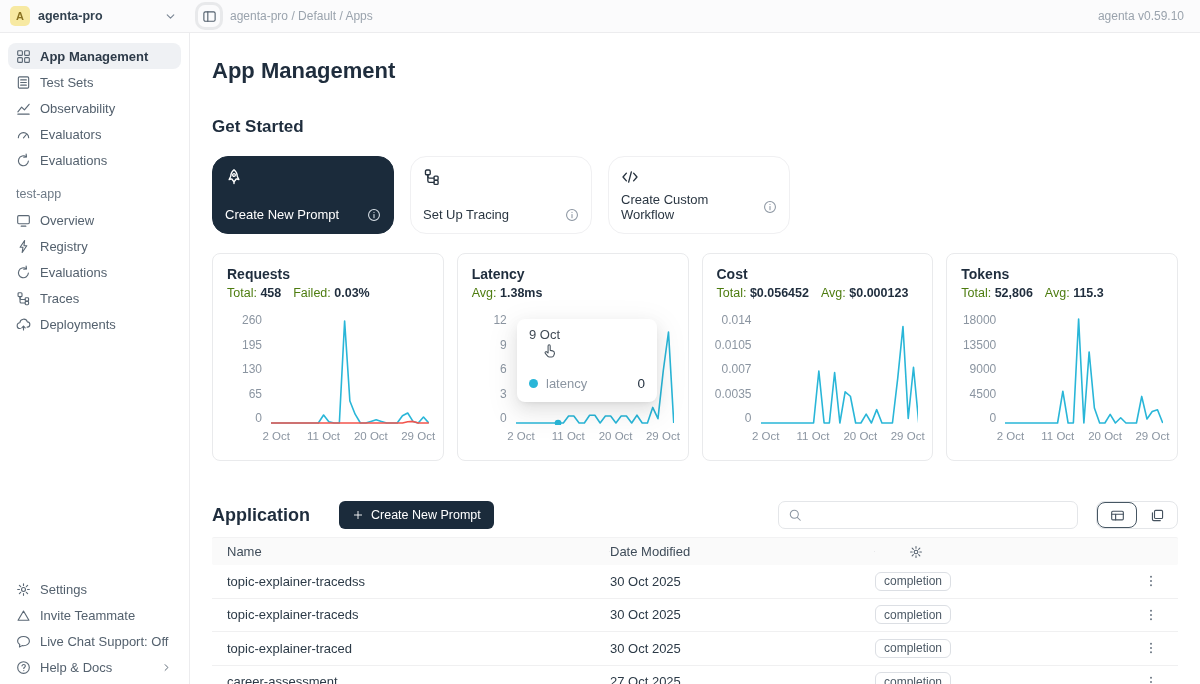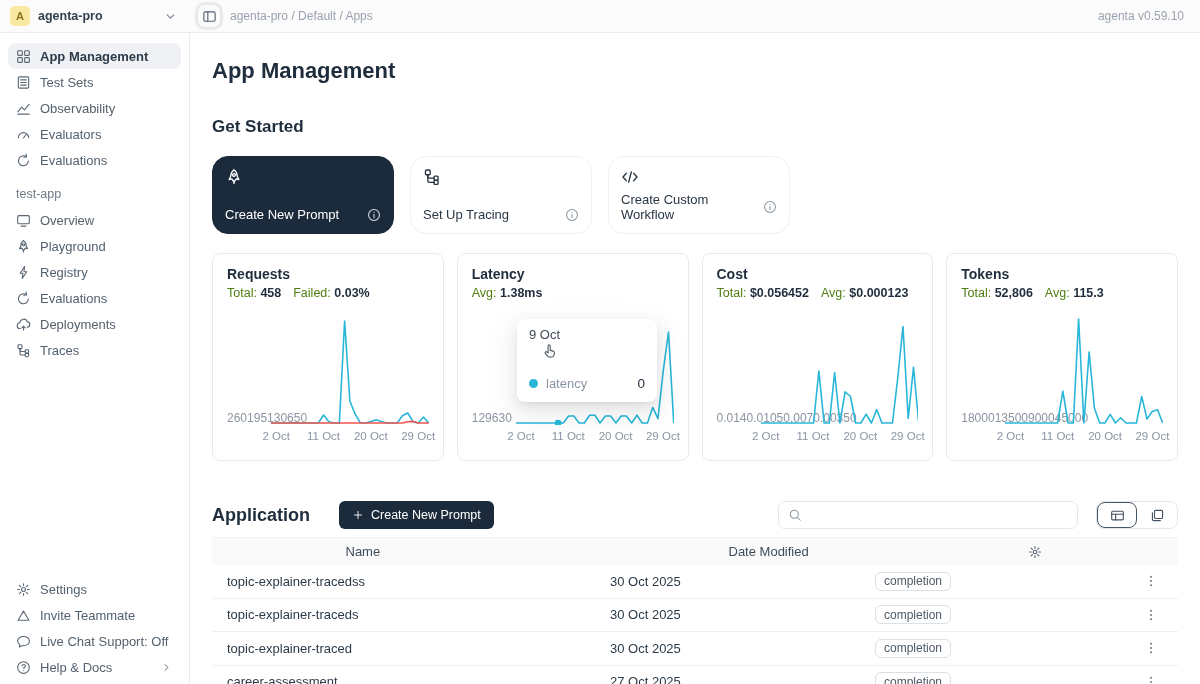--- a/index.html
+++ b/index.html
@@ -45,21 +45,21 @@
   .gs-info { color:#8b95a1; display:flex; cursor:pointer; }
   .gs-card.dark .gs-info { color:#dbe2e8; }
 
   .charts-row { display:flex; gap:13px; margin-top:19px; position:relative; }
   .chart-card { flex:1; height:208px; border:1px solid #e9eaec; border-radius:8px; padding:12px 14px; background:#fff; }
   .chart-title { font-size:14px; font-weight:600; color:#1f2d3d; }
   .chart-stats { margin-top:4px; font-size:12.5px; display:flex; gap:12px; }
   .stat-label { color:#4d7c0f; }
   .stat-value { color:#1f2d3d; font-weight:600; }
   .chart-body { display:flex; margin-top:13px; height:112px; }
-  .y-axis { width:44px; display:flex; flex-direction:row; justify-content:space-between; align-items:flex-end; padding-right:9px; font-size:12px; color:#8b95a1; }
+  .y-axis { width:44px; display:flex; flex-direction:column; justify-content:space-between; align-items:flex-end; padding-right:9px; font-size:12px; color:#8b95a1; }
   .plot-wrap { flex:1; position:relative; }
   svg.plot { width:100%; height:112px; display:block; }
   .x-axis { position:relative; height:16px; margin-left:44px; margin-top:5px; }
   .x-axis span { position:absolute; transform:translateX(-50%); font-size:11.5px; color:#8b95a1; white-space:nowrap; }
 
   .tooltip { position:absolute; left:305px; top:66px; width:140px; background:#fff; border-radius:8px; padding:8px 12px 11px; z-index:5;
     box-shadow:0 3px 6px -4px rgba(0,0,0,.12), 0 6px 16px rgba(0,0,0,.08), 0 9px 28px 8px rgba(0,0,0,.05); }
   .tt-date { font-size:13px; font-weight:500; color:#404a55; }
   .tt-cursor { margin:1px 0 0 12px; }
   .tt-row { display:flex; align-items:center; gap:8px; margin-top:12px; font-size:13px; }
@@ -73,21 +73,21 @@
   .app-header-right { margin-left:auto; display:flex; align-items:center; gap:18px; }
   .search-box { width:300px; height:28px; border:1px solid #e4e6e9; border-radius:7px; display:flex; align-items:center; background:#fff; padding:0 9px; }
   .search-box input { flex:1; border:none; outline:none; font-size:12.5px; color:#3c4a57; font-family:inherit; background:transparent; }
   .search-box input::placeholder { color:#c4cad1; }
   .search-icon { color:#8b95a1; display:flex; cursor:pointer; }
   .view-toggle { display:flex; border:1px solid #e4e6e9; border-radius:8px; height:28px; background:#fff; }
   .vt-btn { width:40px; display:flex; align-items:center; justify-content:center; background:transparent; border:none; color:#45525f; cursor:pointer; border-radius:8px; padding:0; }
   .vt-btn.selected { outline:1.6px solid #46566380; outline:1.6px solid #465663; outline-offset:-1px; }
 
   .table { margin-top:8px; font-size:13px; }
-  .t-head { display:flex; align-items:center; height:28px; background:#fafafa; color:#3f4c59; font-weight:500; border-top:1px solid #f2f2f3; border-radius:2px;justify-content:center; }
+  .t-head { display:flex; align-items:center; height:28px; background:#fafafa; color:#3f4c59; font-weight:500; border-top:1px solid #f2f2f3; border-radius:2px; }
   .t-cell-name { flex:0 0 398px; padding-left:15px; position:relative; }
   .t-cell-date { flex:0 0 265px; position:relative; }
   .t-cell-type { flex:1; position:relative; }
   .t-cell-actions { flex:0 0 66px; display:flex; justify-content:flex-end; padding-right:18px; }
   .t-head > div.hdiv::after { content:""; position:absolute; right:0; top:7px; bottom:7px; width:1px; background:#e8e8ea; }
   .t-gear { color:#55616e; display:flex; cursor:pointer; }
   .t-row { display:flex; align-items:center; height:33.5px; border-bottom:1px solid #f0f0f1; color:#2c3a47; cursor:pointer; }
   .badge { display:inline-block; border:1px solid #dcdfe4; border-radius:6px; padding:1.5px 8px; font-size:12px; color:#4d5a66; background:#fff; }
   .kebab-btn { color:#6b7683; background:none; border:none; cursor:pointer; display:flex; padding:2px; }
 </style>
@@ -162,56 +162,48 @@
     <div id="side-app">
         <div class="side-item">
           <svg class="icn " width="15" height="15" viewBox="0 0 16 16" fill="none" stroke="currentColor" stroke-width="1.2" stroke-linecap="round" stroke-linejoin="round">
             <rect x="1.8" y="2.8" width="12.4" height="8.6" rx="1.2"></rect>
             <line x1="5.5" y1="14" x2="10.5" y2="14"></line>
           </svg>
           <span>Overview</span>
         </div>
         <div class="side-item">
           <svg class="icn " width="15" height="15" viewBox="0 0 16 16" fill="none" stroke="currentColor" stroke-width="1.2" stroke-linecap="round" stroke-linejoin="round">
-            <path d="M8 1.6c1.9 1.5 2.9 3.6 2.9 5.8l1.4 2.9-2.3-.6c-.6 1-1.3 1.8-2 2.5-.7-.7-1.4-1.5-2-2.5l-2.3.6 1.4-2.9C5.1 5.2 6.1 3.1 8 1.6z"></path>
-            <circle cx="8" cy="6.2" r="1.2"></circle>
-            <path d="M8 12.2v1.6"></path>
-          </svg>
-          <span>Playground</span>
-        </div>
-        <div class="side-item">
-          <svg class="icn " width="15" height="15" viewBox="0 0 16 16" fill="none" stroke="currentColor" stroke-width="1.2" stroke-linecap="round" stroke-linejoin="round">
             <path d="M9.2 1.6 4.4 8.8h3L6.6 14.4l4.9-7.2h-3l.7-5.6z"></path>
           </svg>
           <span>Registry</span>
         </div>
         <div class="side-item">
           <svg class="icn " width="15" height="15" viewBox="0 0 16 16" fill="none" stroke="currentColor" stroke-width="1.2" stroke-linecap="round" stroke-linejoin="round">
             <path d="M13.2 8.6A5.3 5.3 0 1 1 11 4"></path>
             <polyline points="10.8 1.2 11.2 4.1 8.3 4.4"></polyline>
           </svg>
           <span>Evaluations</span>
-        </div>
-        <div class="side-item">
-          <svg class="icn " width="15" height="15" viewBox="0 0 16 16" fill="none" stroke="currentColor" stroke-width="1.2" stroke-linecap="round" stroke-linejoin="round">
-            <path d="M4.6 12.3a3.1 3.1 0 0 1-.5-6.2 4.1 4.1 0 0 1 8-.9 2.8 2.8 0 0 1-.3 5.6"></path>
-            <path d="M8 13.8V10"></path>
-            <polyline points="6.2 11.6 8 9.8 9.8 11.6"></polyline>
-          </svg>
-          <span>Deployments</span>
         </div>
         <div class="side-item">
           <svg class="icn " width="15" height="15" viewBox="0 0 16 16" fill="none" stroke="currentColor" stroke-width="1.2" stroke-linecap="round" stroke-linejoin="round">
             <rect x="2.2" y="1.8" width="4.2" height="4.2" rx="1"></rect>
             <path d="M4.3 6v1.6c0 .8.6 1.4 1.4 1.4h4.1"></path>
             <path d="M4.3 6v5.4c0 .8.6 1.4 1.4 1.4h4.1"></path>
             <rect x="9.8" y="7.2" width="3.6" height="3.6" rx="0.9"></rect>
             <rect x="9.8" y="11" width="3.6" height="3.6" rx="0.9"></rect>
           </svg>
           <span>Traces</span>
+        </div>
+        <div class="side-item">
+          <svg class="icn " width="15" height="15" viewBox="0 0 16 16" fill="none" stroke="currentColor" stroke-width="1.2" stroke-linecap="round" stroke-linejoin="round">
+            <path d="M4.6 12.3a3.1 3.1 0 0 1-.5-6.2 4.1 4.1 0 0 1 8-.9 2.8 2.8 0 0 1-.3 5.6"></path>
+            <path d="M8 13.8V10"></path>
+            <polyline points="6.2 11.6 8 9.8 9.8 11.6"></polyline>
+          </svg>
+          <span>Deployments</span>
         </div>
       </div>
     <div class="side-spacer"></div>
     <div id="side-footer">
         <div class="side-item">
           <svg class="icn " width="15" height="15" viewBox="0 0 16 16" fill="none" stroke="currentColor" stroke-width="1.2" stroke-linecap="round" stroke-linejoin="round">
             <circle cx="8" cy="8" r="2.1"></circle>
             <path d="M8 1.8v1.9M8 12.3v1.9M1.8 8h1.9M12.3 8h1.9M3.6 3.6l1.4 1.4M11 11l1.4 1.4M12.4 3.6 11 5M5 11l-1.4 1.4"></path>
           </svg>
           <span>Settings</span>

